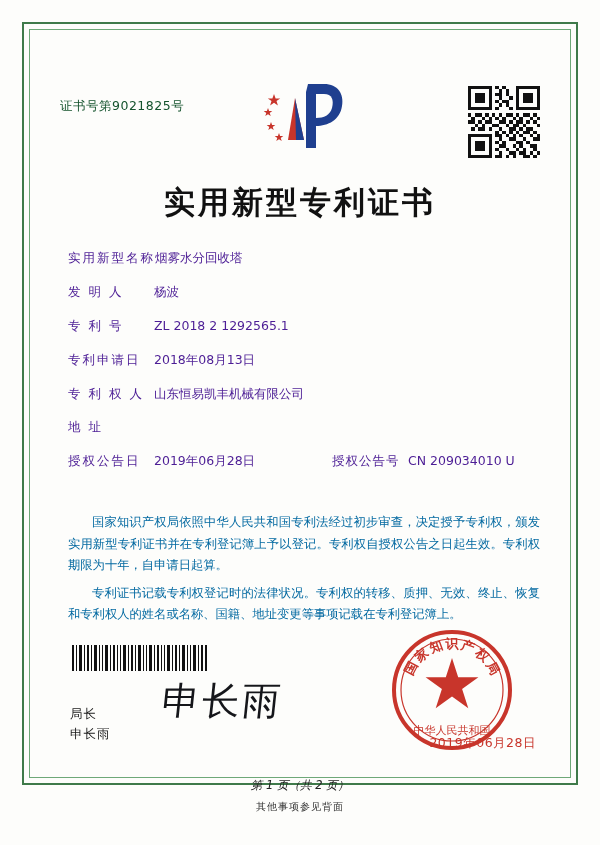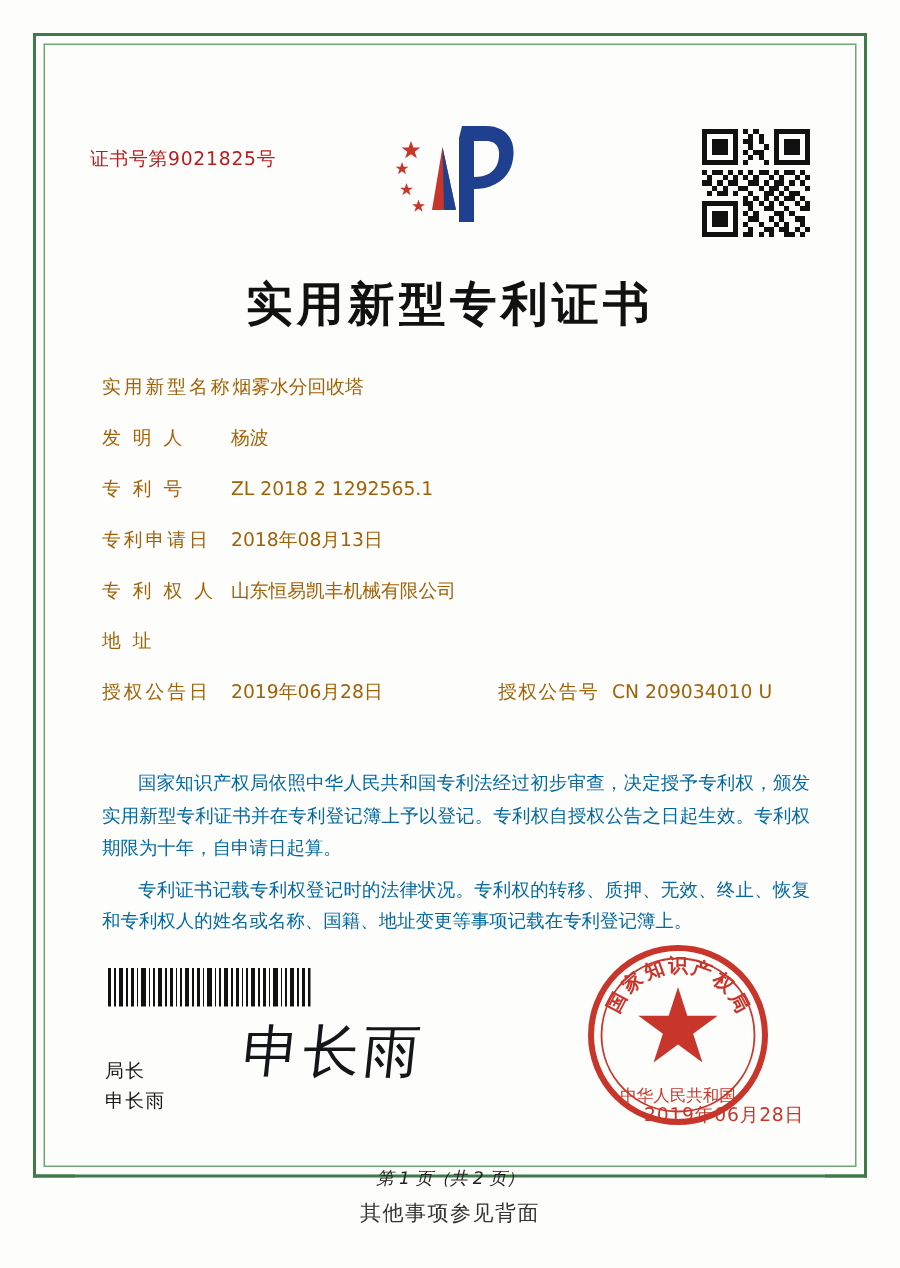--- a/index.html
+++ b/index.html
@@ -47,21 +47,21 @@
   .corner.tr { right: 22px; top: 22px;    border-left: none;  border-bottom: none; }
   .corner.bl { left: 22px;  bottom: 60px; border-right: none; border-top: none; }
   .corner.br { right: 22px; bottom: 60px; border-left: none;  border-top: none; }
 
   
   .cert-no {
     position: absolute;
     left: 60px;
     top: 98px;
     font-size: 12.5px;
-    color: #b91c1c;
+    color: #14532d;
     letter-spacing: .5px;
   }
   .logo {
     position: absolute;
     left: 262px;
     top: 78px;
     width: 90px;
     height: 76px;
   }
   .qr {
@@ -87,21 +87,21 @@
   }
 
   
   .fields {
     position: absolute;
     left: 68px;
     right: 60px;
     top: 250px;
     font-size: 12.5px;
     line-height: 1.35;
-    color: #a16207;
+    color: #4c1d95;
   }
   .field-row {
     display: flex;
     align-items: flex-start;
     margin-bottom: 17px;
   }
   .field-label {
     flex: 0 0 86px;
     letter-spacing: 2px;
     white-space: nowrap;
@@ -199,21 +199,21 @@
     font-size: 11.5px;
     color: #222;
     font-style: italic;
   }
   .footnote {
     position: absolute;
     left: 0;
     right: 0;
     top: 800px;
     text-align: center;
-    font-size: 14px;
+    font-size: 10px;
     color: #333;
     letter-spacing: 1px;
   }
 </style>
 </head>
 <body>
 
 <div class="page">
 
   <div class="border-outer"></div>

